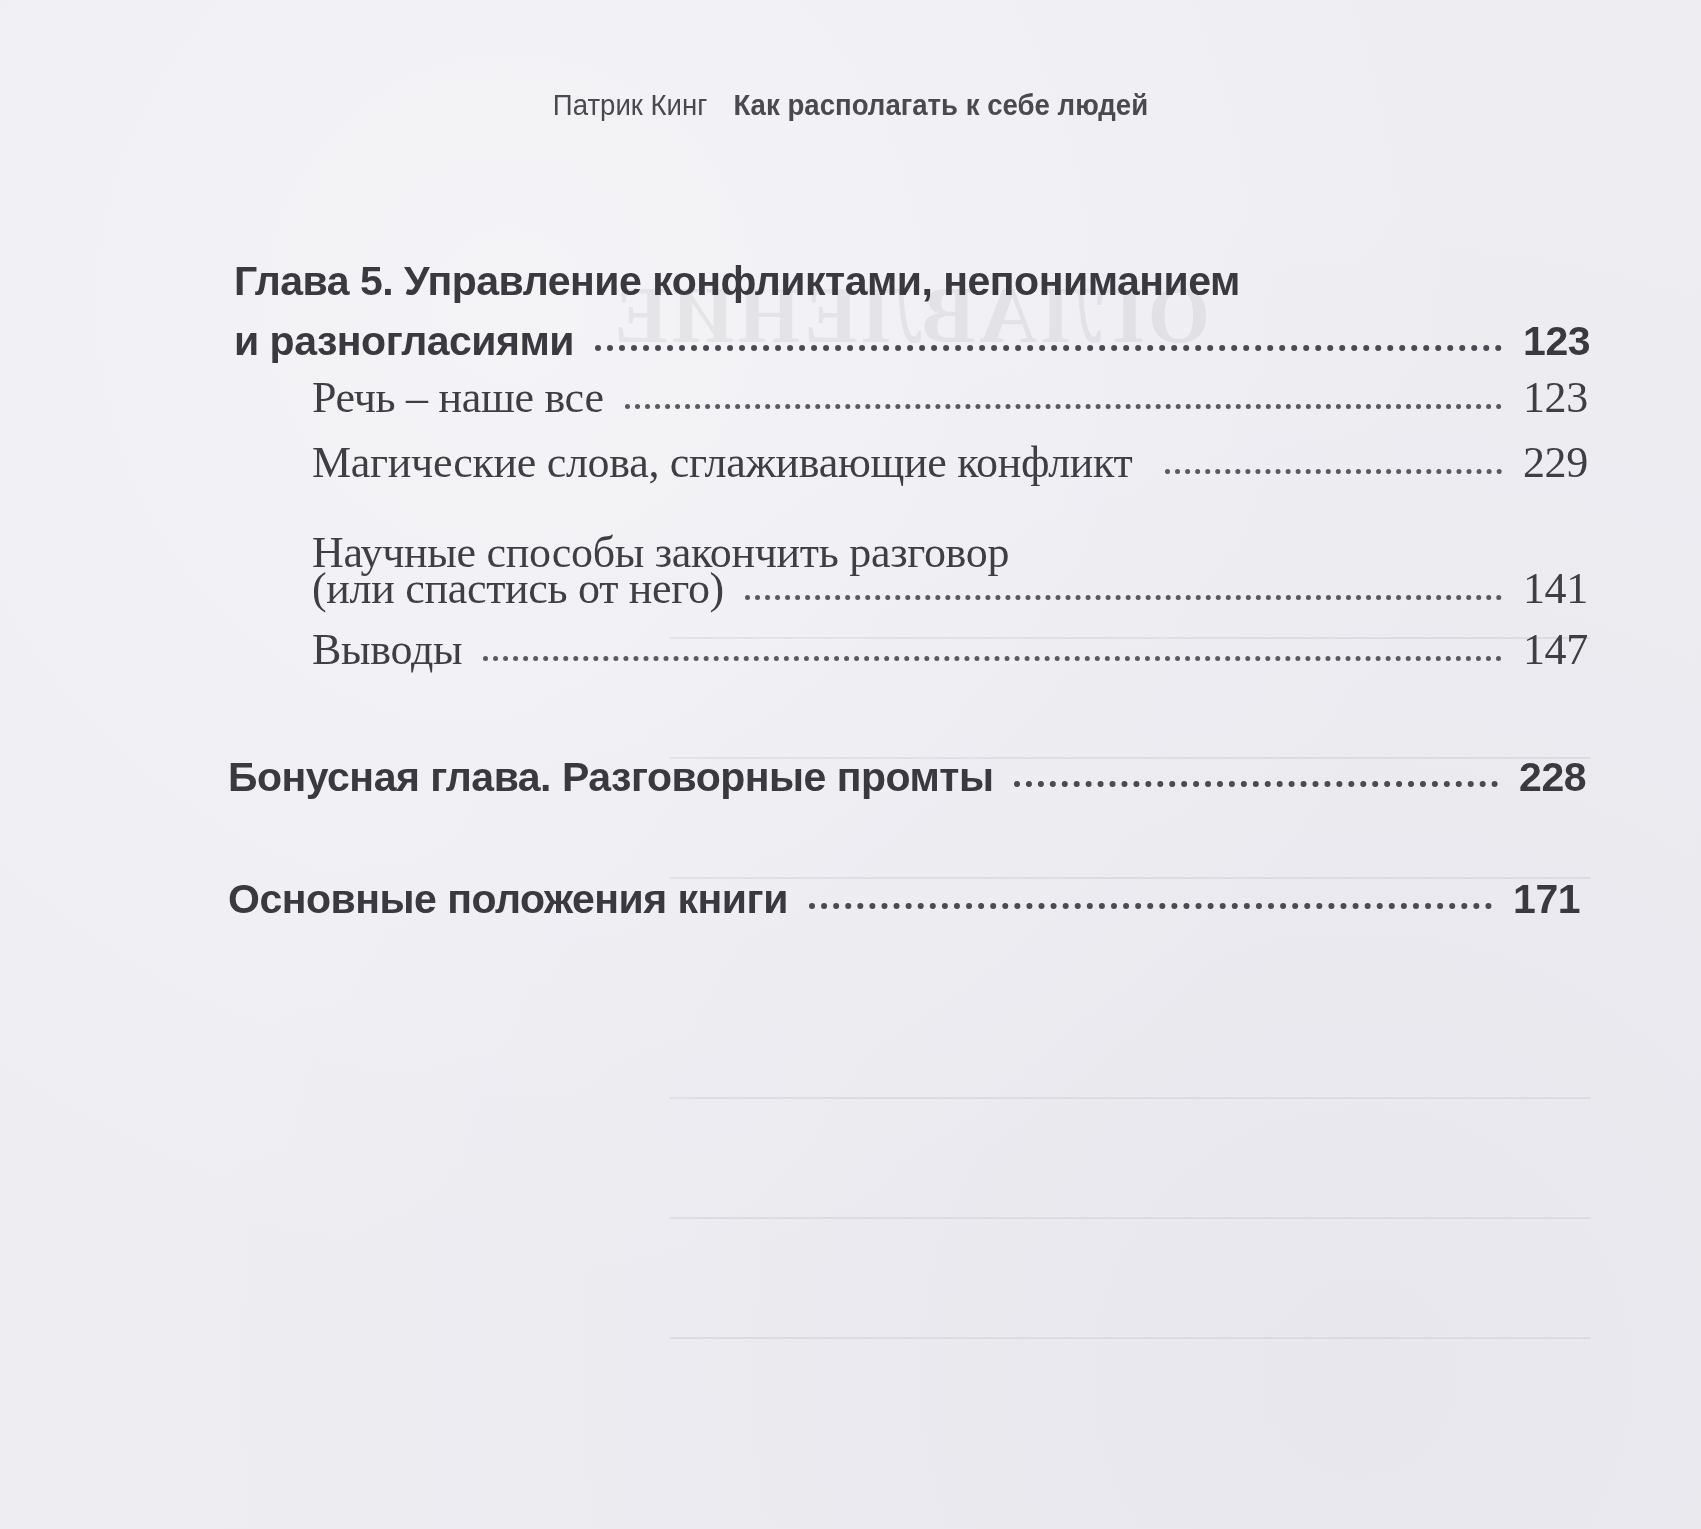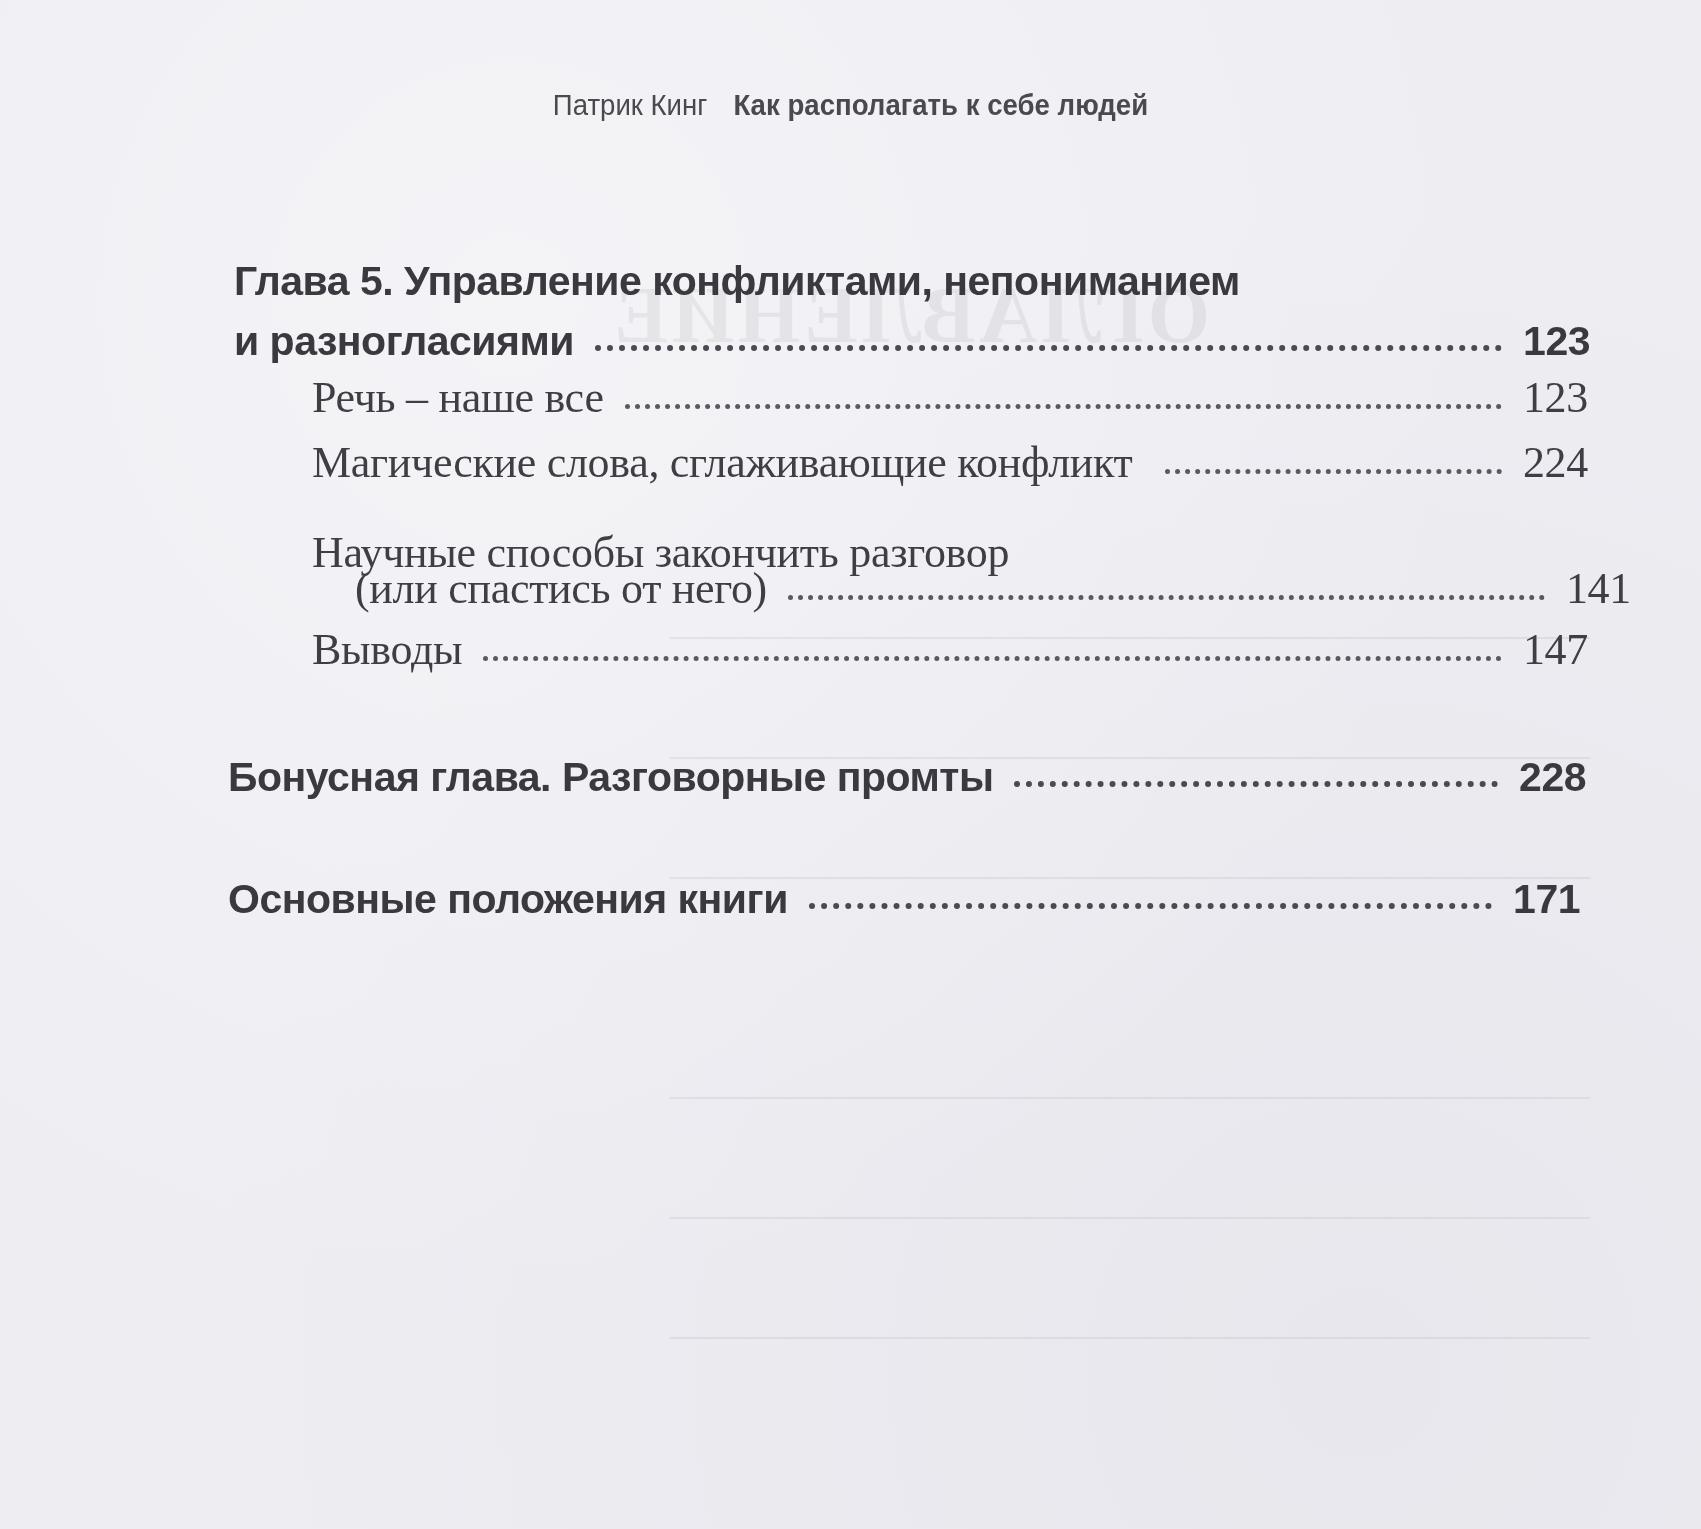--- a/index.html
+++ b/index.html
@@ -91,27 +91,27 @@
 
     <div class="entry section" style="left:312px; top:372px; width:1276px;">
       <span class="label">Речь – наше все</span>
       <span class="dots"></span>
       <span class="page-num">123</span>
     </div>
 
     <div class="entry section" style="left:312px; top:437px; width:1276px;">
       <span class="label">Магические слова, сглаживающие конфликт</span>
       <span class="dots" style="margin-left:18px;"></span>
-      <span class="page-num">224</span>
+      <span class="page-num">229</span>
     </div>
 
     <div class="line-only section" style="left:312px; top:499px;margin-top:28px;">
       <span>Научные способы закончить разговор</span>
     </div>
-    <div class="entry section" style="left:312px; top:563px; width:1276px;margin-left:43px;">
+    <div class="entry section" style="left:312px; top:563px; width:1276px;">
       <span class="label">(или спастись от него)</span>
       <span class="dots"></span>
       <span class="page-num">141</span>
     </div>
 
     <div class="entry section" style="left:312px; top:624px; width:1276px;">
       <span class="label">Выводы</span>
       <span class="dots"></span>
       <span class="page-num">147</span>
     </div>

